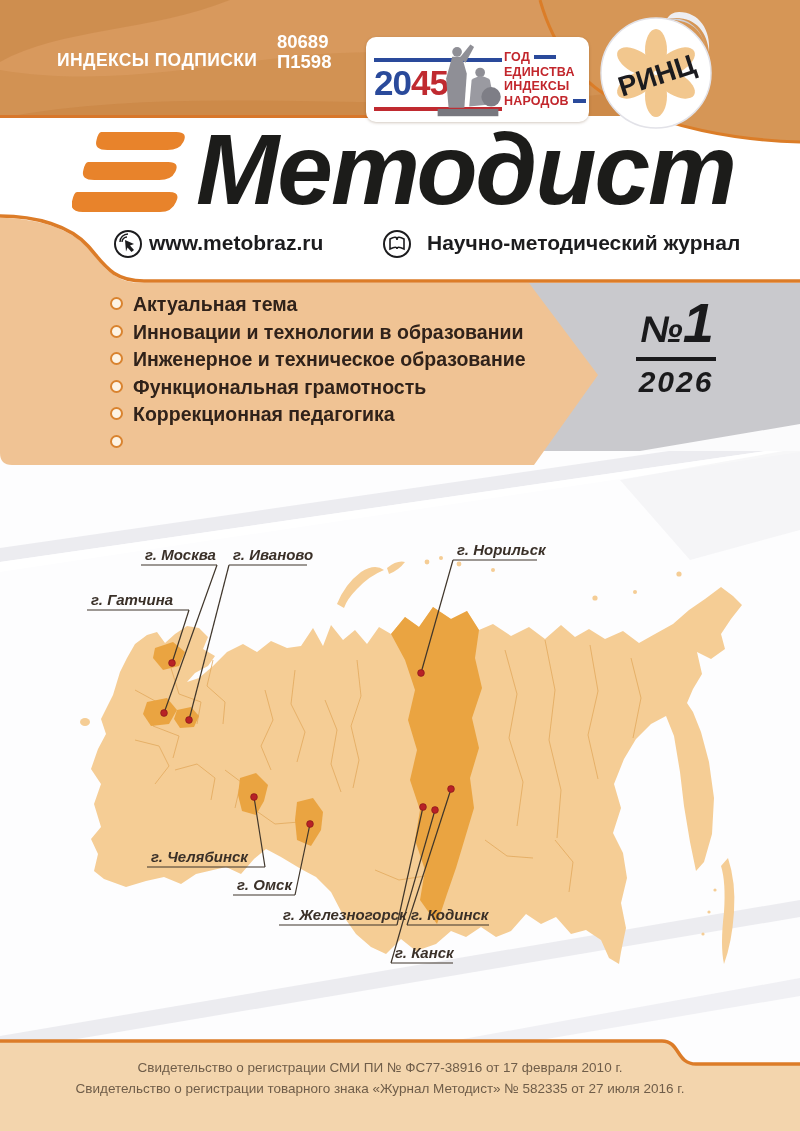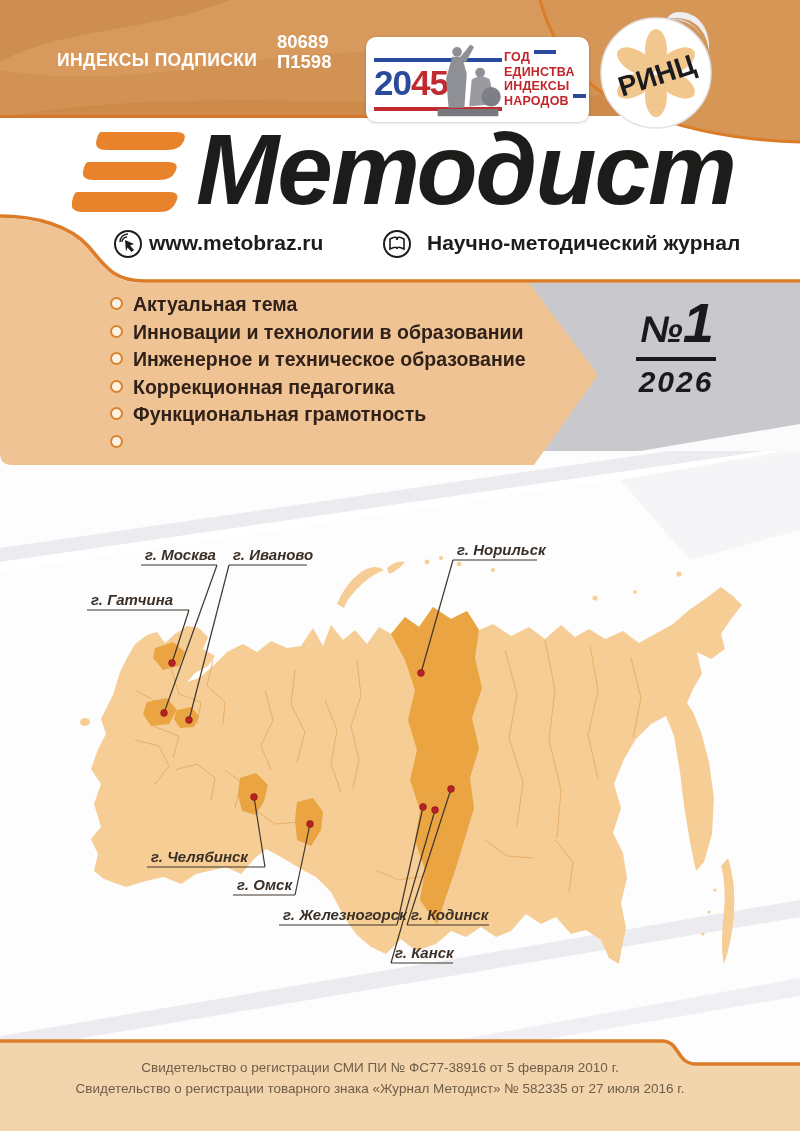--- a/index.html
+++ b/index.html
@@ -15,21 +15,21 @@
   
   .badge2026{left:366px;top:37px;width:223px;height:85px;background:#fff;border-radius:10px;
              box-shadow:0 1px 3px rgba(80,40,0,.25);}
   .badge-inner{position:absolute;inset:0;}
   .badge-year{position:absolute;left:8px;top:26px;font-size:35px;font-weight:bold;letter-spacing:-1px;}
   .yr-b{color:#2a4a9b;} .yr-r{color:#c02a30;}
   .badge-line-top{position:absolute;left:8px;top:21px;width:128px;height:4px;background:#2a4a9b;}
   .badge-line-bot{position:absolute;left:8px;top:70px;width:128px;height:4px;background:#c02a30;}
   .badge-caption{position:absolute;left:138px;top:13px;color:#c2262c;font-weight:bold;
                  font-size:12.5px;line-height:14.5px;letter-spacing:.2px;}
-  .cap-row{display:flex;align-items:flex-start;gap:4px;}
+  .cap-row{display:flex;align-items:center;gap:4px;}
   .bluedash{display:inline-block;width:22px;height:4px;background:#2a4a9b;}
   .bluedash.short{width:13px;}
 
   
   .journal-title{left:196px;top:122px;font-size:100px;line-height:95px;font-weight:bold;
                  font-style:italic;color:#1c1c1a;letter-spacing:-2px;}
   .site-row-text{top:231px;font-size:21px;font-weight:bold;color:#1c1c1e;}
   .w1{left:149px;} .w2{left:427px;}
 
   
@@ -179,25 +179,25 @@
     <div class="topic">
         <span class="bullet"></span>
         <span>Инновации и технологии в образовании</span>
       </div>
     <div class="topic">
         <span class="bullet"></span>
         <span>Инженерное и техническое образование</span>
       </div>
     <div class="topic">
         <span class="bullet"></span>
+        <span>Функциональная грамотность</span>
+      </div>
+    <div class="topic">
+        <span class="bullet"></span>
         <span>Коррекционная педагогика</span>
-      </div>
-    <div class="topic">
-        <span class="bullet"></span>
-        <span>Функциональная грамотность</span>
       </div>
     <div class="topic">
         <span class="bullet"></span>
       </div>
   </div>
 
   <svg class="abs" style="left:75px;top:540px" width="670" height="470" viewBox="0 0 670 470">
 
     <path fill="#f5cd95" d="M38,155 L45,132 52,118 60,104 72,95 82,92 90,103 100,94 112,86 124,88 133,97 128,109 140,116
          133,126 120,133 112,142 124,138 138,126 152,112 168,104 182,112 196,101 212,108 226,106 238,88
@@ -307,17 +307,17 @@
       <text class="maplabel" x="336" y="380">г. Кодинск</text>
       <text class="maplabel" x="320" y="418">г. Канск</text>
     </g>
   </svg>
 
   <svg class="abs" style="left:0;top:1038px" width="800" height="93">
     <path d="M0,3 H662 C680,3 676,26 696,26 H800 V93 H0 Z" fill="#f3d5ad"></path>
     <path d="M0,3 H662 C680,3 676,26 696,26 H800" stroke="#dc7c28" stroke-width="3.5" fill="none"></path>
   </svg>
   <div class="abs footer-text">
-    <div>Свидетельство о регистрации СМИ ПИ № ФС77-38916 от 5 февраля 2010 г.</div>
+    <div>Свидетельство о регистрации СМИ ПИ № ФС77-38916 от 17 февраля 2010 г.</div>
     <div>Свидетельство о регистрации товарного знака «Журнал Методист» № 582335 от 27 июля 2016 г.</div>
   </div>
 
 </div>
 
 </body></html>

